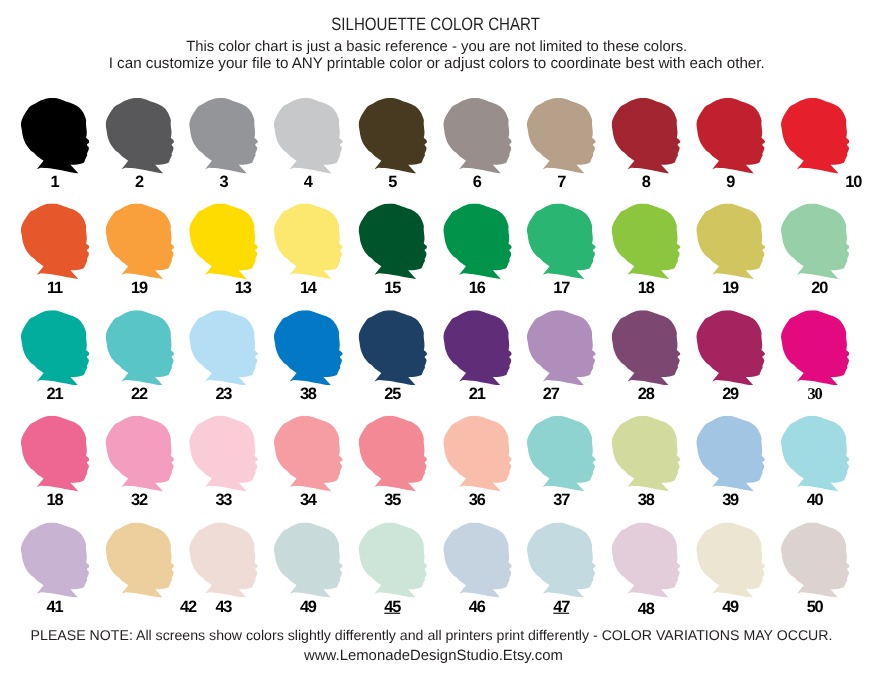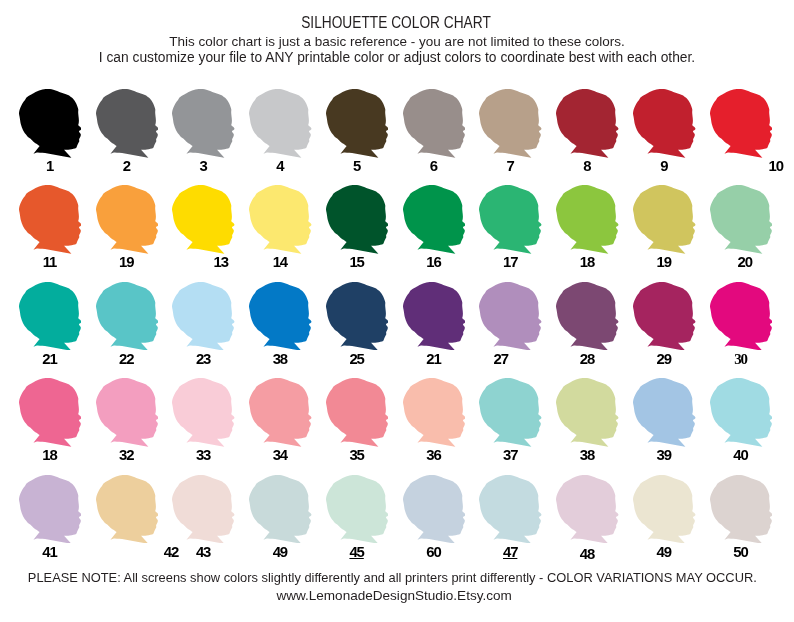--- a/index.html
+++ b/index.html
@@ -296,21 +296,21 @@
         <svg class="sil" width="62.5" height="68.8" viewBox="11.99 -0.65 606.21 693.65" preserveAspectRatio="none">
           <path d="M285 0C294.5 -0.3,302 -1.3,312 0C322 1.3,334.7 5.2,345 8C355.3 10.8,364.3 13.5,374 17C383.7 20.5,393.3 25.2,403 29C412.7 32.8,422.3 36.5,432 40C441.7 43.5,451.8 46.5,461 50C470.2 53.5,479 57,487 61C495 65,501.8 69,509 74C516.2 79,523.8 84.8,530 91C536.2 97.2,541 104.2,546 111C551 117.8,555.8 124.7,560 132C564.2 139.3,567.7 147,571 155C574.3 163,577.3 171.7,580 180C582.7 188.3,586 196.2,587 205C588 213.8,585.8 223.7,586 233C586.2 242.3,587.2 251.7,588 261C588.8 270.3,590.2 279.7,591 289C591.8 298.3,593 307.7,593 317C593 326.3,591.8 337,591 345C590.2 353,585.3 358.7,588 365C590.7 371.3,602 377.3,607 383C612 388.7,617 394.5,618 399C619 403.5,616 406.7,613 410C610 413.3,603.2 416,600 419C596.8 422,594.2 424.8,594 428C593.8 431.2,596.2 433.5,599 438C601.8 442.5,609.3 448.8,611 455C612.7 461.2,610.5 468.8,609 475C607.5 481.2,604.3 486.3,602 492C599.7 497.7,595.8 503.3,595 509C594.2 514.7,598.2 520.3,597 526C595.8 531.7,590.7 537.3,588 543C585.3 548.7,583.3 554.3,581 560C578.7 565.7,576.5 571.5,574 577C571.5 582.5,571.7 588.7,566 593C560.3 597.3,550.2 600.2,540 603C529.8 605.8,515.7 608.5,505 610C494.3 611.5,485.3 611.7,476 612L449 612L520 693L502 689C490.2 686.8,466.5 683.2,449 680C431.5 676.8,414.5 673.5,397 670C379.5 666.5,361.7 662.5,344 659C326.3 655.5,308.7 651.7,291 649C273.3 646.3,255.7 644.5,238 643C220.3 641.5,199.3 638.3,185 640L152 653L212 575L196 563C190.8 559.2,187.8 556.8,181 552C174.2 547.2,161.7 539.7,155 534C148.3 528.3,146.2 523.7,141 518C135.8 512.3,130.5 505.5,124 500C117.5 494.5,108.2 490.5,102 485C95.8 479.5,91.8 472.8,87 467C82.2 461.2,77.3 455.8,73 450C68.7 444.2,64.8 438.3,61 432C57.2 425.7,53.3 419,50 412C46.7 405,43.8 397.7,41 390C38.2 382.3,35.5 374.7,33 366C30.5 357.3,27.8 347.7,26 338C24.2 328.3,23.5 318.2,22 308C20.5 297.8,18.7 287.3,17 277C15.3 266.7,12.2 256.3,12 246C11.8 235.7,13.7 225.2,16 215C18.3 204.8,22 194.8,26 185C30 175.2,35 165.3,40 156C45 146.7,50.5 137.7,56 129C61.5 120.3,67.8 111.7,73 104C78.2 96.3,81.8 88.8,87 83C92.2 77.2,96.7 73.5,104 69C111.3 64.5,122.2 60.8,131 56C139.8 51.2,147.2 45.7,157 40C166.8 34.3,178.8 27.2,190 22C201.2 16.8,213.2 12.3,224 9C234.8 5.7,244.8 3.5,255 2C265.2 0.5,275.5 0.3,285 0Z" fill="#cce5d8"></path>
         </svg>
       </div>
       <div class="num" style="left: 305.92px; top: 544.6px; width: 102.5px; text-decoration: underline;">45</div>
       <div class="cell" style="left: 402.7px; top: 474.5px;">
         <svg class="sil" width="62.5" height="68.8" viewBox="11.99 -0.65 606.21 693.65" preserveAspectRatio="none">
           <path d="M285 0C294.5 -0.3,302 -1.3,312 0C322 1.3,334.7 5.2,345 8C355.3 10.8,364.3 13.5,374 17C383.7 20.5,393.3 25.2,403 29C412.7 32.8,422.3 36.5,432 40C441.7 43.5,451.8 46.5,461 50C470.2 53.5,479 57,487 61C495 65,501.8 69,509 74C516.2 79,523.8 84.8,530 91C536.2 97.2,541 104.2,546 111C551 117.8,555.8 124.7,560 132C564.2 139.3,567.7 147,571 155C574.3 163,577.3 171.7,580 180C582.7 188.3,586 196.2,587 205C588 213.8,585.8 223.7,586 233C586.2 242.3,587.2 251.7,588 261C588.8 270.3,590.2 279.7,591 289C591.8 298.3,593 307.7,593 317C593 326.3,591.8 337,591 345C590.2 353,585.3 358.7,588 365C590.7 371.3,602 377.3,607 383C612 388.7,617 394.5,618 399C619 403.5,616 406.7,613 410C610 413.3,603.2 416,600 419C596.8 422,594.2 424.8,594 428C593.8 431.2,596.2 433.5,599 438C601.8 442.5,609.3 448.8,611 455C612.7 461.2,610.5 468.8,609 475C607.5 481.2,604.3 486.3,602 492C599.7 497.7,595.8 503.3,595 509C594.2 514.7,598.2 520.3,597 526C595.8 531.7,590.7 537.3,588 543C585.3 548.7,583.3 554.3,581 560C578.7 565.7,576.5 571.5,574 577C571.5 582.5,571.7 588.7,566 593C560.3 597.3,550.2 600.2,540 603C529.8 605.8,515.7 608.5,505 610C494.3 611.5,485.3 611.7,476 612L449 612L520 693L502 689C490.2 686.8,466.5 683.2,449 680C431.5 676.8,414.5 673.5,397 670C379.5 666.5,361.7 662.5,344 659C326.3 655.5,308.7 651.7,291 649C273.3 646.3,255.7 644.5,238 643C220.3 641.5,199.3 638.3,185 640L152 653L212 575L196 563C190.8 559.2,187.8 556.8,181 552C174.2 547.2,161.7 539.7,155 534C148.3 528.3,146.2 523.7,141 518C135.8 512.3,130.5 505.5,124 500C117.5 494.5,108.2 490.5,102 485C95.8 479.5,91.8 472.8,87 467C82.2 461.2,77.3 455.8,73 450C68.7 444.2,64.8 438.3,61 432C57.2 425.7,53.3 419,50 412C46.7 405,43.8 397.7,41 390C38.2 382.3,35.5 374.7,33 366C30.5 357.3,27.8 347.7,26 338C24.2 328.3,23.5 318.2,22 308C20.5 297.8,18.7 287.3,17 277C15.3 266.7,12.2 256.3,12 246C11.8 235.7,13.7 225.2,16 215C18.3 204.8,22 194.8,26 185C30 175.2,35 165.3,40 156C45 146.7,50.5 137.7,56 129C61.5 120.3,67.8 111.7,73 104C78.2 96.3,81.8 88.8,87 83C92.2 77.2,96.7 73.5,104 69C111.3 64.5,122.2 60.8,131 56C139.8 51.2,147.2 45.7,157 40C166.8 34.3,178.8 27.2,190 22C201.2 16.8,213.2 12.3,224 9C234.8 5.7,244.8 3.5,255 2C265.2 0.5,275.5 0.3,285 0Z" fill="#c5d2df"></path>
         </svg>
       </div>
-      <div class="num" style="left: 382.7px; top: 544.6px; width: 102.5px;">60</div>
+      <div class="num" style="left: 382.7px; top: 544.6px; width: 102.5px;">46</div>
       <div class="cell" style="left: 479.48px; top: 474.5px;">
         <svg class="sil" width="62.5" height="68.8" viewBox="11.99 -0.65 606.21 693.65" preserveAspectRatio="none">
           <path d="M285 0C294.5 -0.3,302 -1.3,312 0C322 1.3,334.7 5.2,345 8C355.3 10.8,364.3 13.5,374 17C383.7 20.5,393.3 25.2,403 29C412.7 32.8,422.3 36.5,432 40C441.7 43.5,451.8 46.5,461 50C470.2 53.5,479 57,487 61C495 65,501.8 69,509 74C516.2 79,523.8 84.8,530 91C536.2 97.2,541 104.2,546 111C551 117.8,555.8 124.7,560 132C564.2 139.3,567.7 147,571 155C574.3 163,577.3 171.7,580 180C582.7 188.3,586 196.2,587 205C588 213.8,585.8 223.7,586 233C586.2 242.3,587.2 251.7,588 261C588.8 270.3,590.2 279.7,591 289C591.8 298.3,593 307.7,593 317C593 326.3,591.8 337,591 345C590.2 353,585.3 358.7,588 365C590.7 371.3,602 377.3,607 383C612 388.7,617 394.5,618 399C619 403.5,616 406.7,613 410C610 413.3,603.2 416,600 419C596.8 422,594.2 424.8,594 428C593.8 431.2,596.2 433.5,599 438C601.8 442.5,609.3 448.8,611 455C612.7 461.2,610.5 468.8,609 475C607.5 481.2,604.3 486.3,602 492C599.7 497.7,595.8 503.3,595 509C594.2 514.7,598.2 520.3,597 526C595.8 531.7,590.7 537.3,588 543C585.3 548.7,583.3 554.3,581 560C578.7 565.7,576.5 571.5,574 577C571.5 582.5,571.7 588.7,566 593C560.3 597.3,550.2 600.2,540 603C529.8 605.8,515.7 608.5,505 610C494.3 611.5,485.3 611.7,476 612L449 612L520 693L502 689C490.2 686.8,466.5 683.2,449 680C431.5 676.8,414.5 673.5,397 670C379.5 666.5,361.7 662.5,344 659C326.3 655.5,308.7 651.7,291 649C273.3 646.3,255.7 644.5,238 643C220.3 641.5,199.3 638.3,185 640L152 653L212 575L196 563C190.8 559.2,187.8 556.8,181 552C174.2 547.2,161.7 539.7,155 534C148.3 528.3,146.2 523.7,141 518C135.8 512.3,130.5 505.5,124 500C117.5 494.5,108.2 490.5,102 485C95.8 479.5,91.8 472.8,87 467C82.2 461.2,77.3 455.8,73 450C68.7 444.2,64.8 438.3,61 432C57.2 425.7,53.3 419,50 412C46.7 405,43.8 397.7,41 390C38.2 382.3,35.5 374.7,33 366C30.5 357.3,27.8 347.7,26 338C24.2 328.3,23.5 318.2,22 308C20.5 297.8,18.7 287.3,17 277C15.3 266.7,12.2 256.3,12 246C11.8 235.7,13.7 225.2,16 215C18.3 204.8,22 194.8,26 185C30 175.2,35 165.3,40 156C45 146.7,50.5 137.7,56 129C61.5 120.3,67.8 111.7,73 104C78.2 96.3,81.8 88.8,87 83C92.2 77.2,96.7 73.5,104 69C111.3 64.5,122.2 60.8,131 56C139.8 51.2,147.2 45.7,157 40C166.8 34.3,178.8 27.2,190 22C201.2 16.8,213.2 12.3,224 9C234.8 5.7,244.8 3.5,255 2C265.2 0.5,275.5 0.3,285 0Z" fill="#c3dbe0"></path>
         </svg>
       </div>
       <div class="num" style="left: 459.48px; top: 544.6px; width: 102.5px; text-decoration: underline;">47</div>
       <div class="cell" style="left: 556.26px; top: 474.5px;">
         <svg class="sil" width="62.5" height="68.8" viewBox="11.99 -0.65 606.21 693.65" preserveAspectRatio="none">
           <path d="M285 0C294.5 -0.3,302 -1.3,312 0C322 1.3,334.7 5.2,345 8C355.3 10.8,364.3 13.5,374 17C383.7 20.5,393.3 25.2,403 29C412.7 32.8,422.3 36.5,432 40C441.7 43.5,451.8 46.5,461 50C470.2 53.5,479 57,487 61C495 65,501.8 69,509 74C516.2 79,523.8 84.8,530 91C536.2 97.2,541 104.2,546 111C551 117.8,555.8 124.7,560 132C564.2 139.3,567.7 147,571 155C574.3 163,577.3 171.7,580 180C582.7 188.3,586 196.2,587 205C588 213.8,585.8 223.7,586 233C586.2 242.3,587.2 251.7,588 261C588.8 270.3,590.2 279.7,591 289C591.8 298.3,593 307.7,593 317C593 326.3,591.8 337,591 345C590.2 353,585.3 358.7,588 365C590.7 371.3,602 377.3,607 383C612 388.7,617 394.5,618 399C619 403.5,616 406.7,613 410C610 413.3,603.2 416,600 419C596.8 422,594.2 424.8,594 428C593.8 431.2,596.2 433.5,599 438C601.8 442.5,609.3 448.8,611 455C612.7 461.2,610.5 468.8,609 475C607.5 481.2,604.3 486.3,602 492C599.7 497.7,595.8 503.3,595 509C594.2 514.7,598.2 520.3,597 526C595.8 531.7,590.7 537.3,588 543C585.3 548.7,583.3 554.3,581 560C578.7 565.7,576.5 571.5,574 577C571.5 582.5,571.7 588.7,566 593C560.3 597.3,550.2 600.2,540 603C529.8 605.8,515.7 608.5,505 610C494.3 611.5,485.3 611.7,476 612L449 612L520 693L502 689C490.2 686.8,466.5 683.2,449 680C431.5 676.8,414.5 673.5,397 670C379.5 666.5,361.7 662.5,344 659C326.3 655.5,308.7 651.7,291 649C273.3 646.3,255.7 644.5,238 643C220.3 641.5,199.3 638.3,185 640L152 653L212 575L196 563C190.8 559.2,187.8 556.8,181 552C174.2 547.2,161.7 539.7,155 534C148.3 528.3,146.2 523.7,141 518C135.8 512.3,130.5 505.5,124 500C117.5 494.5,108.2 490.5,102 485C95.8 479.5,91.8 472.8,87 467C82.2 461.2,77.3 455.8,73 450C68.7 444.2,64.8 438.3,61 432C57.2 425.7,53.3 419,50 412C46.7 405,43.8 397.7,41 390C38.2 382.3,35.5 374.7,33 366C30.5 357.3,27.8 347.7,26 338C24.2 328.3,23.5 318.2,22 308C20.5 297.8,18.7 287.3,17 277C15.3 266.7,12.2 256.3,12 246C11.8 235.7,13.7 225.2,16 215C18.3 204.8,22 194.8,26 185C30 175.2,35 165.3,40 156C45 146.7,50.5 137.7,56 129C61.5 120.3,67.8 111.7,73 104C78.2 96.3,81.8 88.8,87 83C92.2 77.2,96.7 73.5,104 69C111.3 64.5,122.2 60.8,131 56C139.8 51.2,147.2 45.7,157 40C166.8 34.3,178.8 27.2,190 22C201.2 16.8,213.2 12.3,224 9C234.8 5.7,244.8 3.5,255 2C265.2 0.5,275.5 0.3,285 0Z" fill="#e3cdda"></path>
         </svg>

